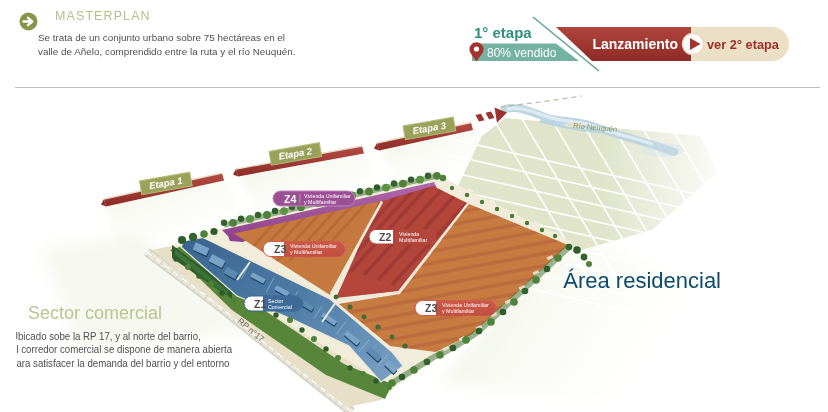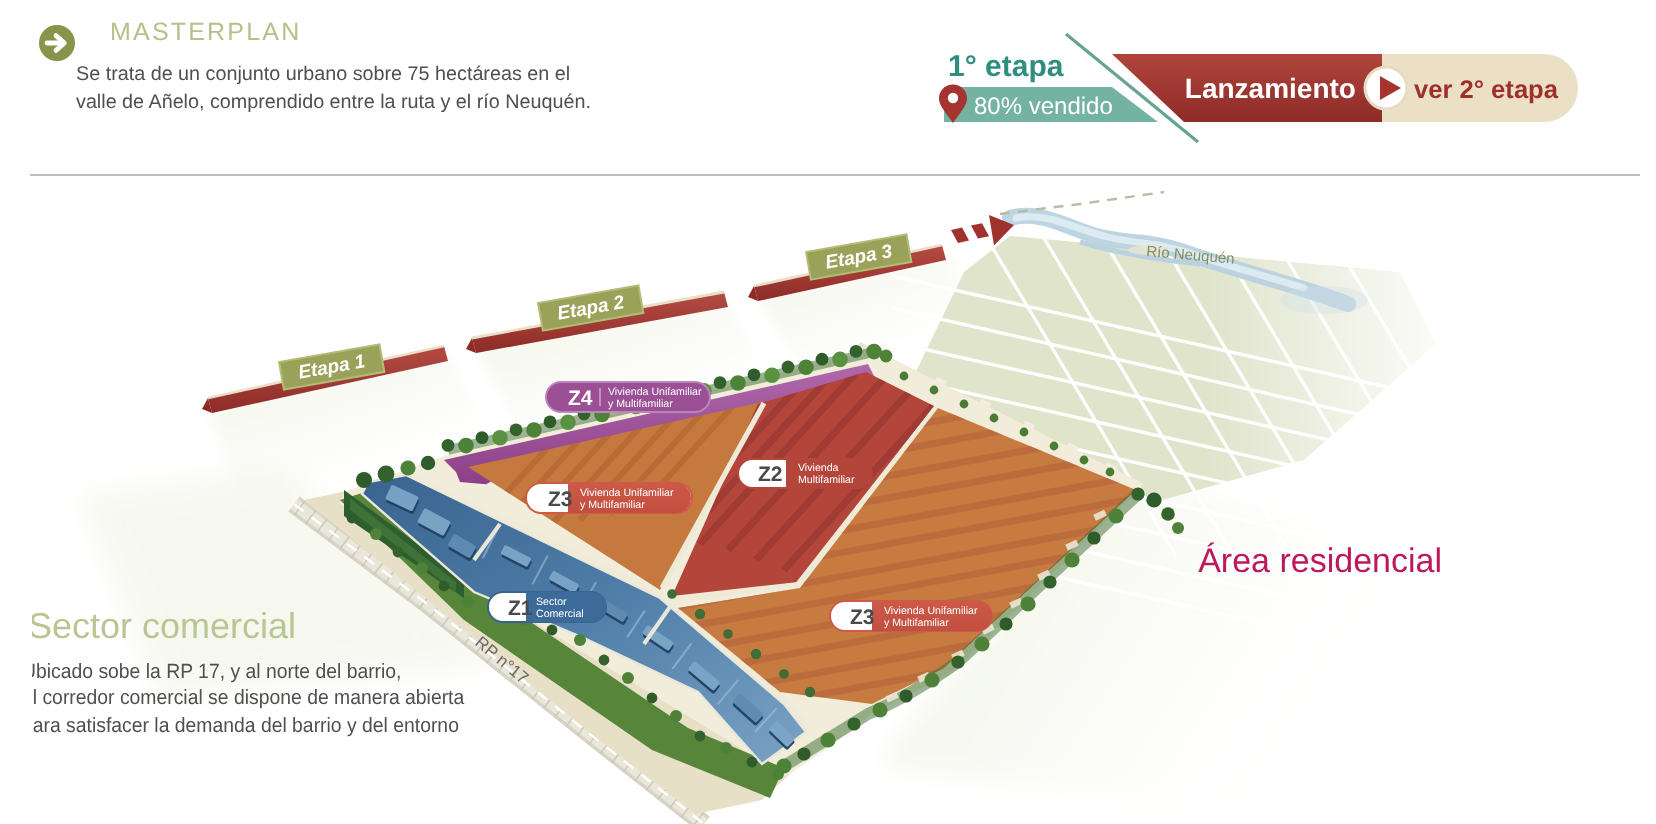--- a/index.html
+++ b/index.html
@@ -511,24 +511,24 @@
  <circle cx="238" cy="34" r="10.5" fill="#fff" stroke="#e7dcc3" stroke-width="1.5"></circle>
  <polygon points="235,28 235,40 245.5,34" fill="#a5332f"></polygon>
 
  <text x="288" y="39" font-size="12.8" font-weight="bold" fill="#9e302c" text-anchor="middle">ver 2° etapa</text>
 </svg>
 
 <div class="abs" style="left:15px;top:87px;width:805px;border-top:1px solid #bdbdbd;"></div>
 
 <div class="abs" style="left:16px;top:303px;width:260px;height:70px;overflow:hidden;">
  <div style="margin-left:-5px;white-space:nowrap;">
-  <div style="font-size:18px;line-height:17px;color:#b9c593;margin-left:3px;margin-top:2px;">Sector comercial</div>
+  <div style="font-size:18px;line-height:17px;color:#b9c593;margin-left:17px;margin-top:2px;">Sector comercial</div>
   <div style="font-size:10.3px;line-height:13.3px;color:#4f4f4f;margin-top:8px;transform:scaleX(0.94);transform-origin:left top;">
    Ubicado sobe la RP 17, y al norte del barrio,<br>
    el corredor comercial se dispone de manera abierta<br>
    para satisfacer la demanda del barrio y del entorno
   </div>
  </div>
 </div>
 
 <div class="abs" style="left:430px;top:273px;width:306px;text-align:right;">
- <div style="font-size:17px;line-height:15px;color:#be185d;margin-right:15px;">Área residencial</div>
+ <div style="font-size:22px;line-height:15px;color:#0c4a6e;margin-right:15px;">Área residencial</div>
 </div>
 
 </body></html>

